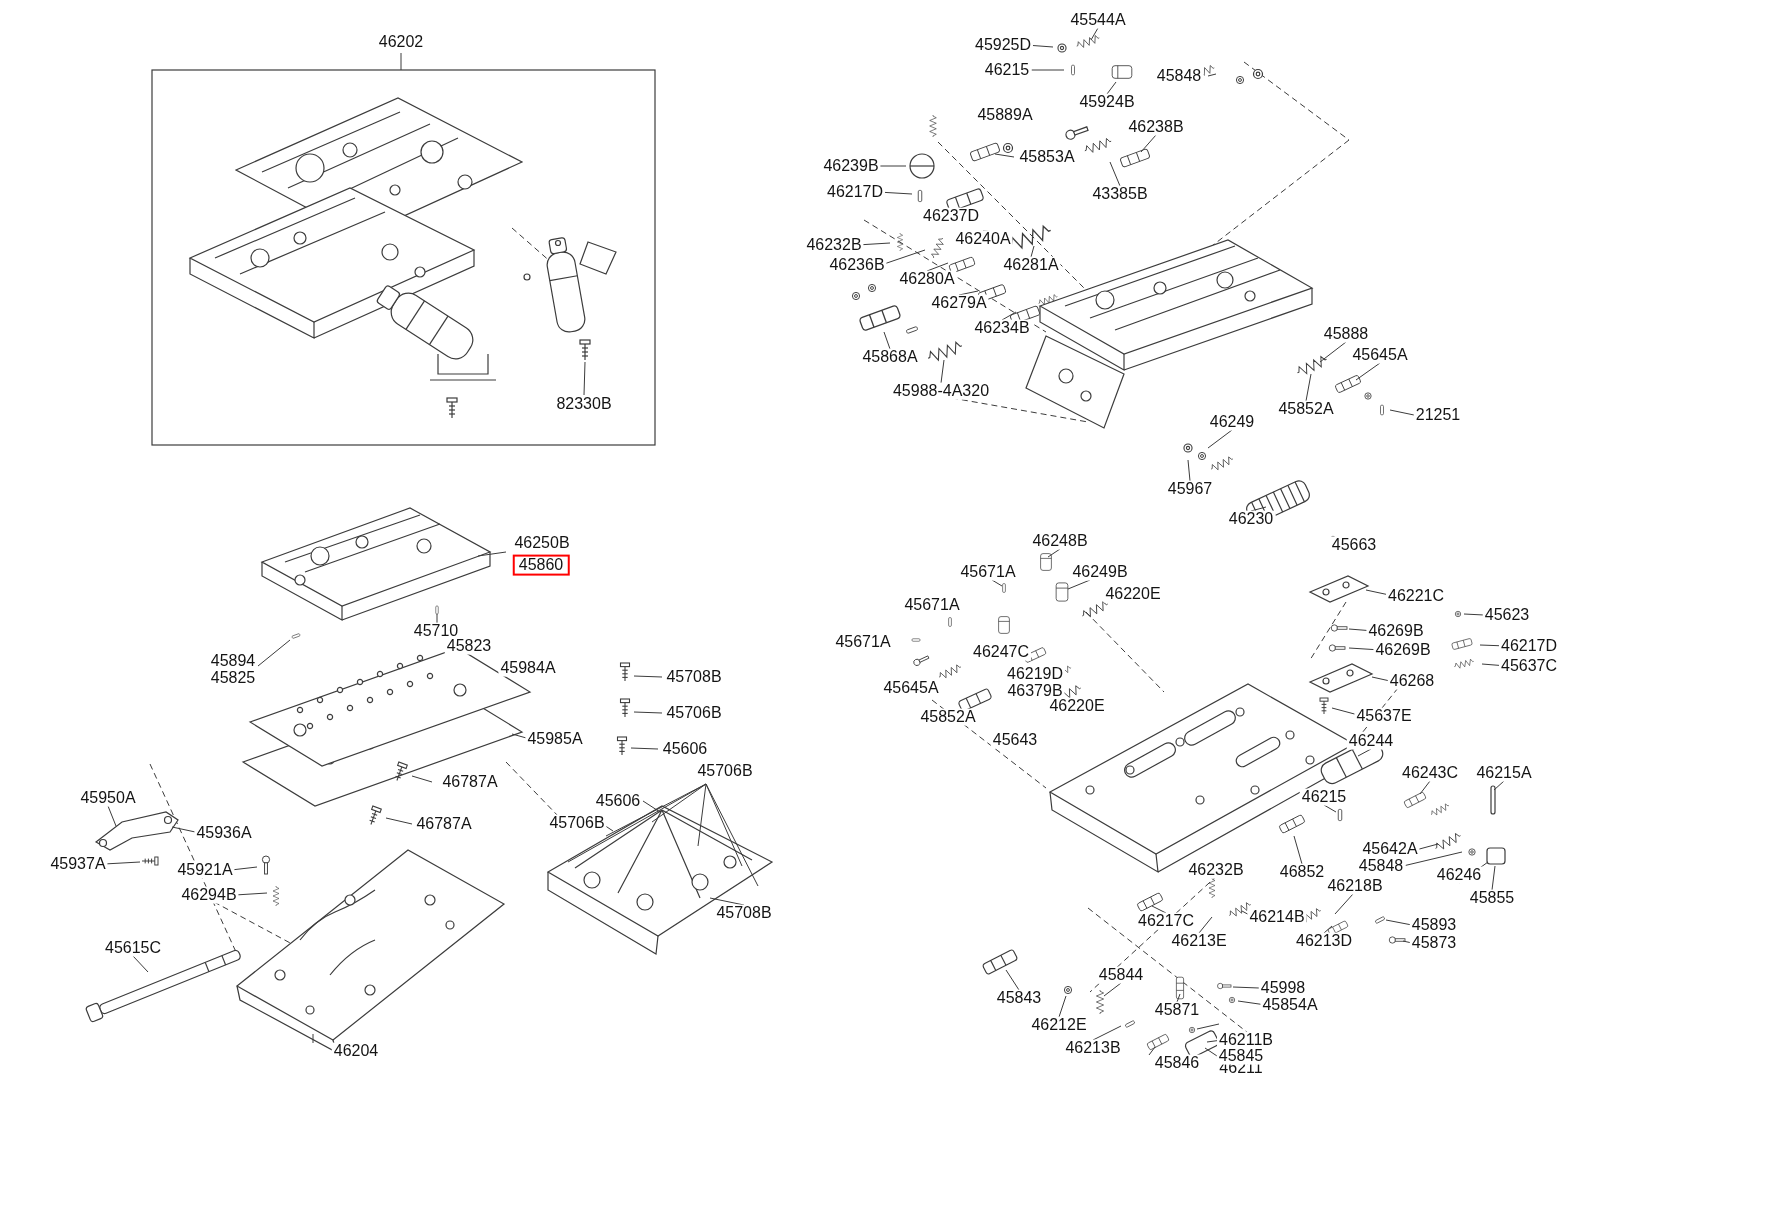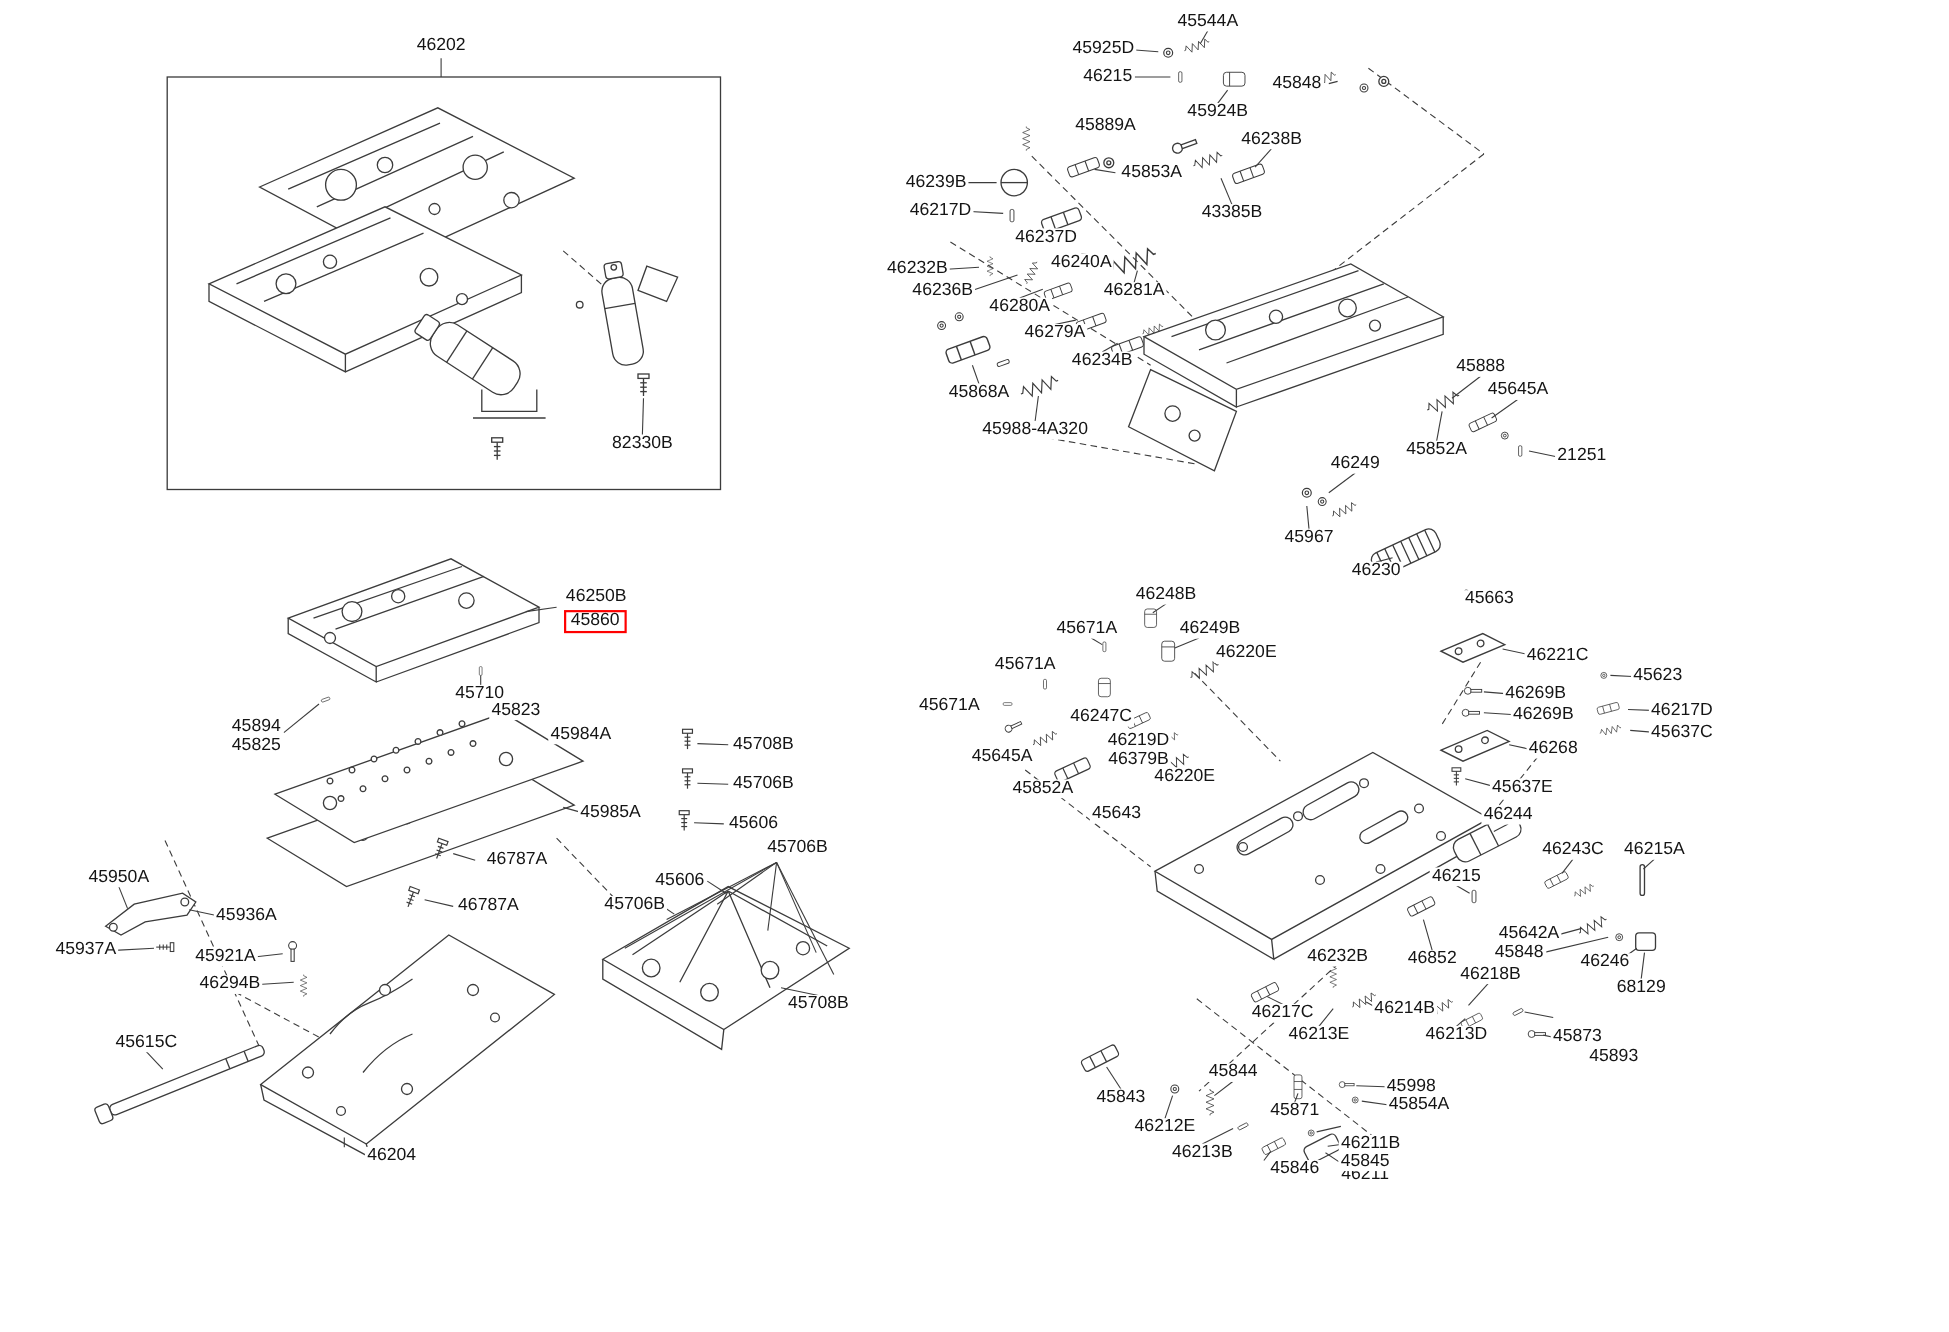--- a/index.html
+++ b/index.html
@@ -489,24 +489,24 @@
       <div class="part-label" style="left: 1371px; top: 741px;">46244</div>
       <div class="part-label" style="left: 1430px; top: 773px;">46243C</div>
       <div class="part-label" style="left: 1504px; top: 773px;">46215A</div>
       <div class="part-label" style="left: 1324px; top: 797px;">46215</div>
       <div class="part-label" style="left: 1390px; top: 849px;">45642A</div>
       <div class="part-label" style="left: 1381px; top: 866px;">45848</div>
       <div class="part-label" style="left: 1459px; top: 875px;">46246</div>
       <div class="part-label" style="left: 1216px; top: 870px;">46232B</div>
       <div class="part-label" style="left: 1302px; top: 872px;">46852</div>
       <div class="part-label" style="left: 1355px; top: 886px;">46218B</div>
-      <div class="part-label" style="left: 1492px; top: 898px;">68129</div>
+      <div class="part-label" style="left: 1492px; top: 898px;">45855</div>
       <div class="part-label" style="left: 1166px; top: 921px;">46217C</div>
       <div class="part-label" style="left: 1277px; top: 917px;">46214B</div>
-      <div class="part-label" style="left: 1467px; top: 925px; margin-top: 36px;">45893</div>
+      <div class="part-label" style="left: 1434px; top: 925px;">45893</div>
       <div class="part-label" style="left: 1199px; top: 941px;">46213E</div>
       <div class="part-label" style="left: 1324px; top: 941px;">46213D</div>
       <div class="part-label" style="left: 1434px; top: 943px;">45873</div>
       <div class="part-label" style="left: 1019px; top: 998px;">45843</div>
       <div class="part-label" style="left: 1121px; top: 975px;">45844</div>
       <div class="part-label" style="left: 1177px; top: 1010px;">45871</div>
       <div class="part-label" style="left: 1283px; top: 988px;">45998</div>
       <div class="part-label" style="left: 1290px; top: 1005px;">45854A</div>
       <div class="part-label" style="left: 1059px; top: 1025px; text-align: right;">46212E</div>
       <div class="part-label" style="left: 1241px; top: 1024px; margin-top: 44px;">46211</div>

